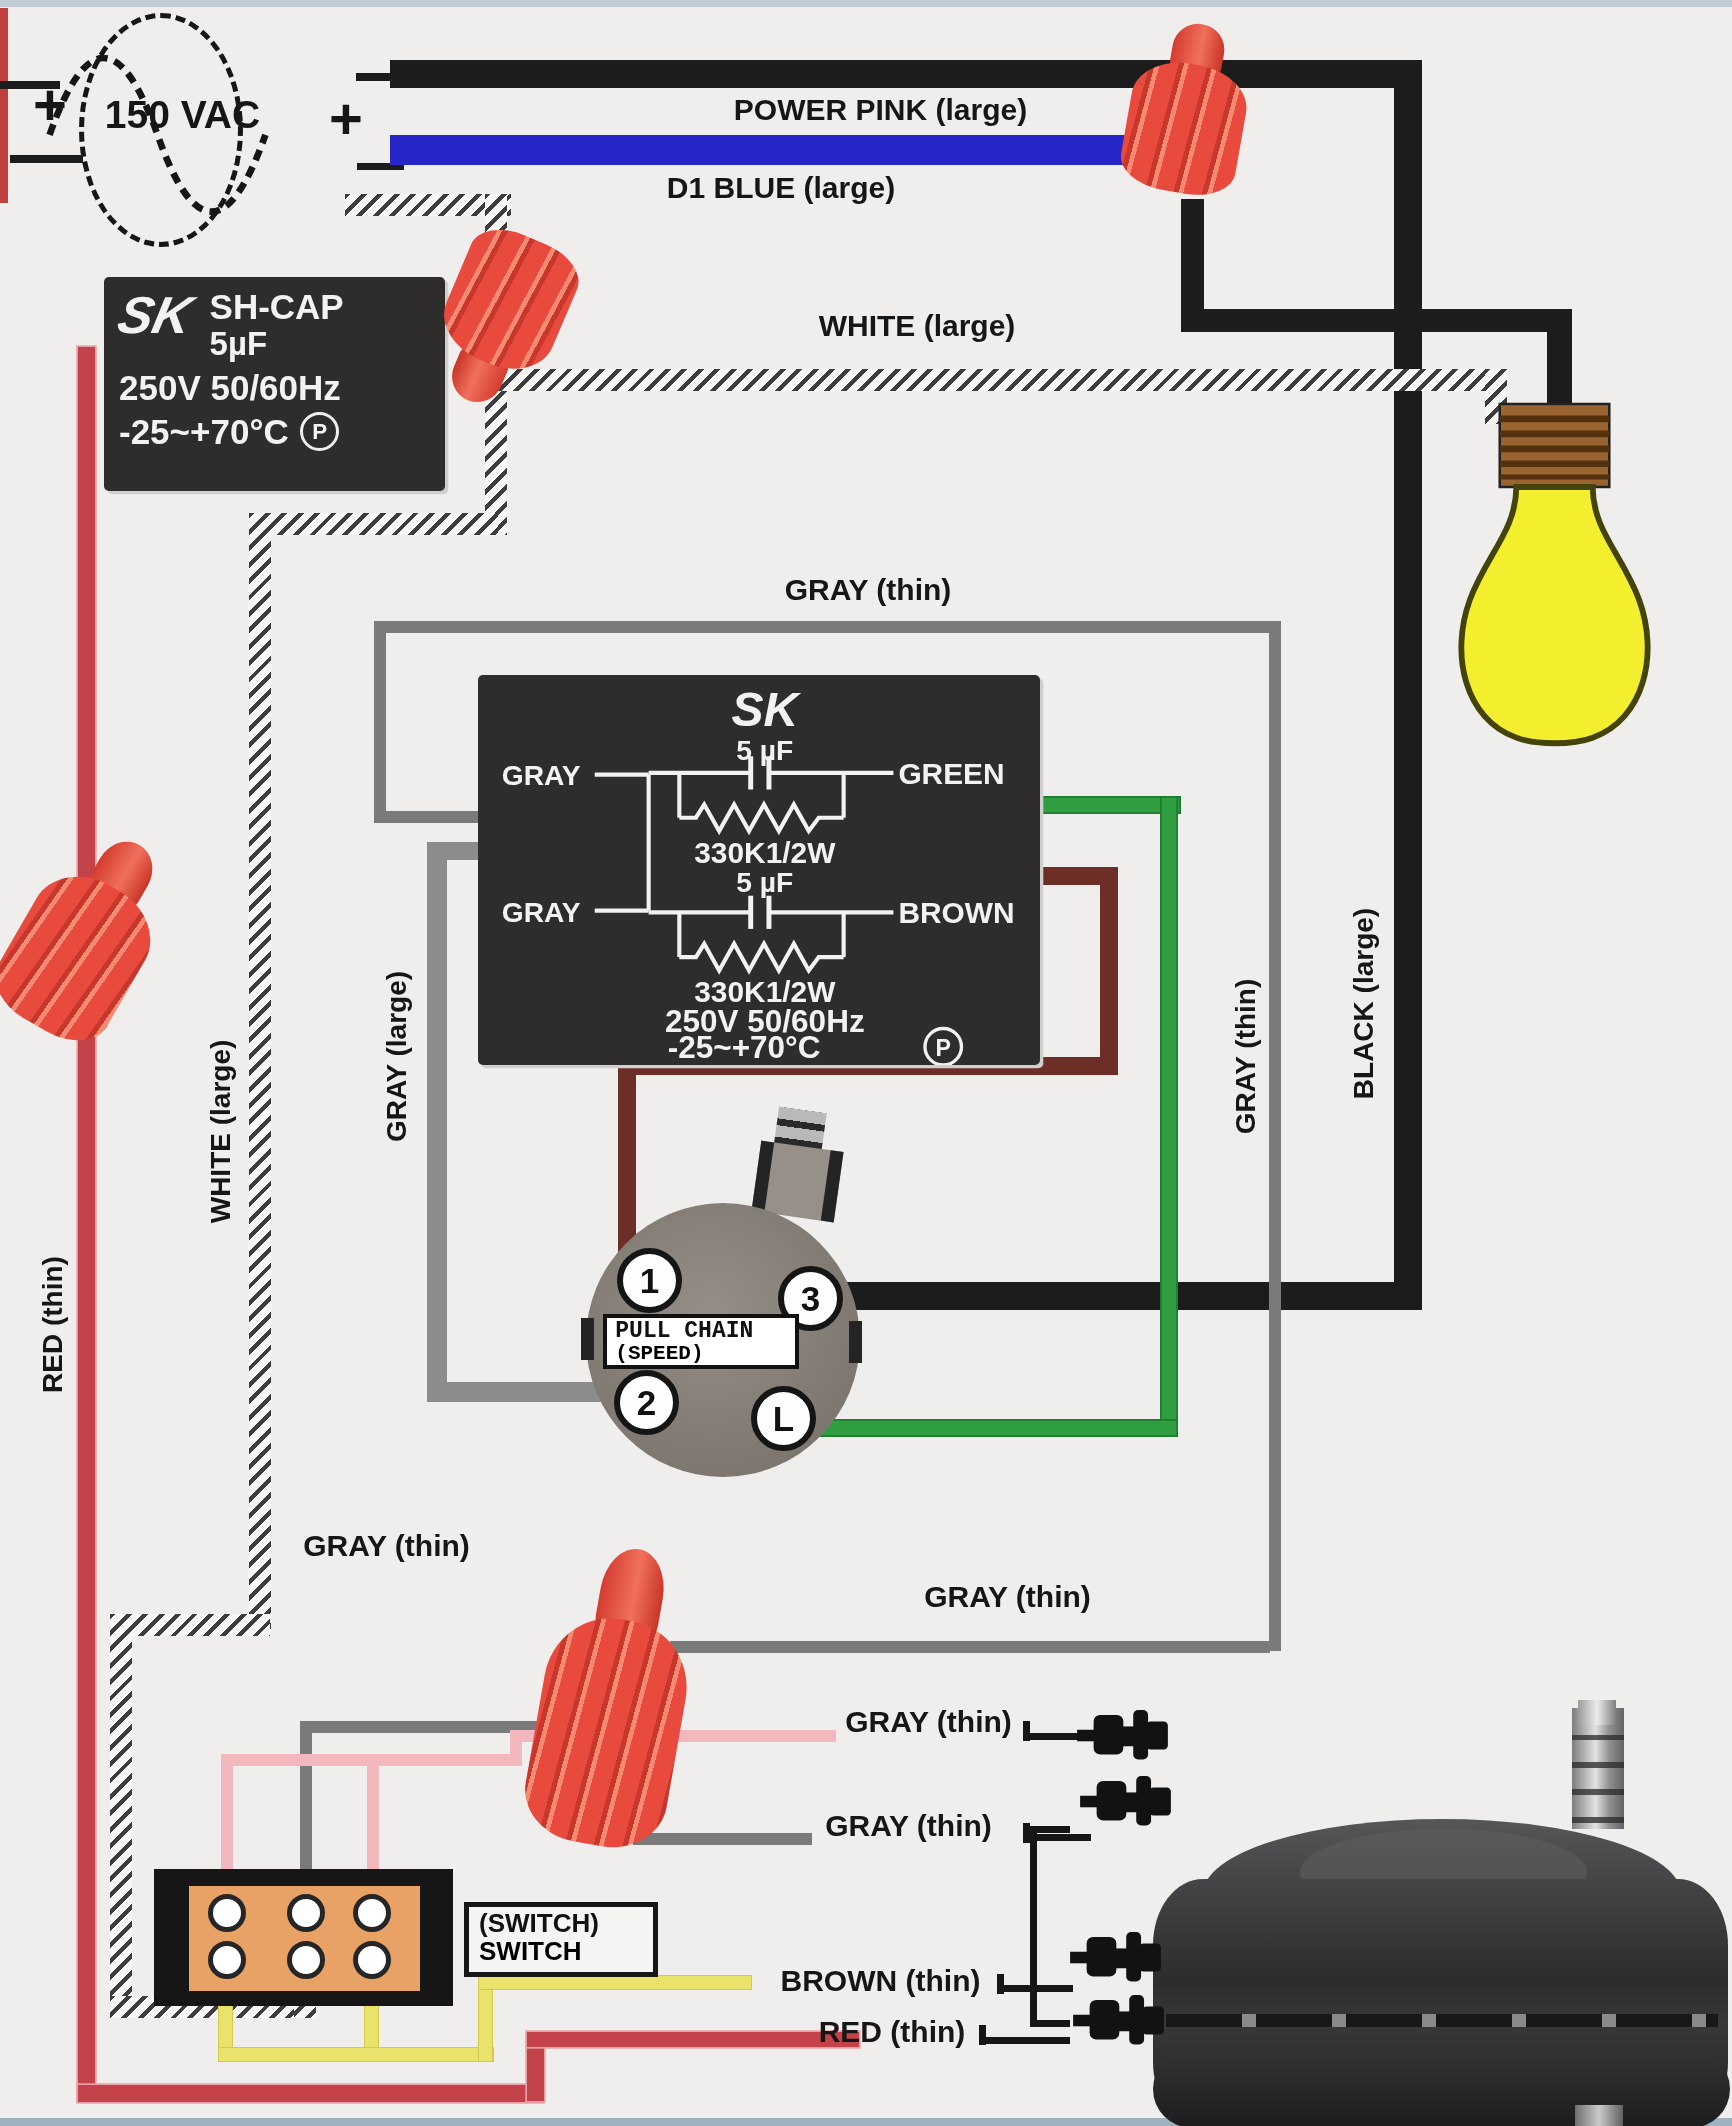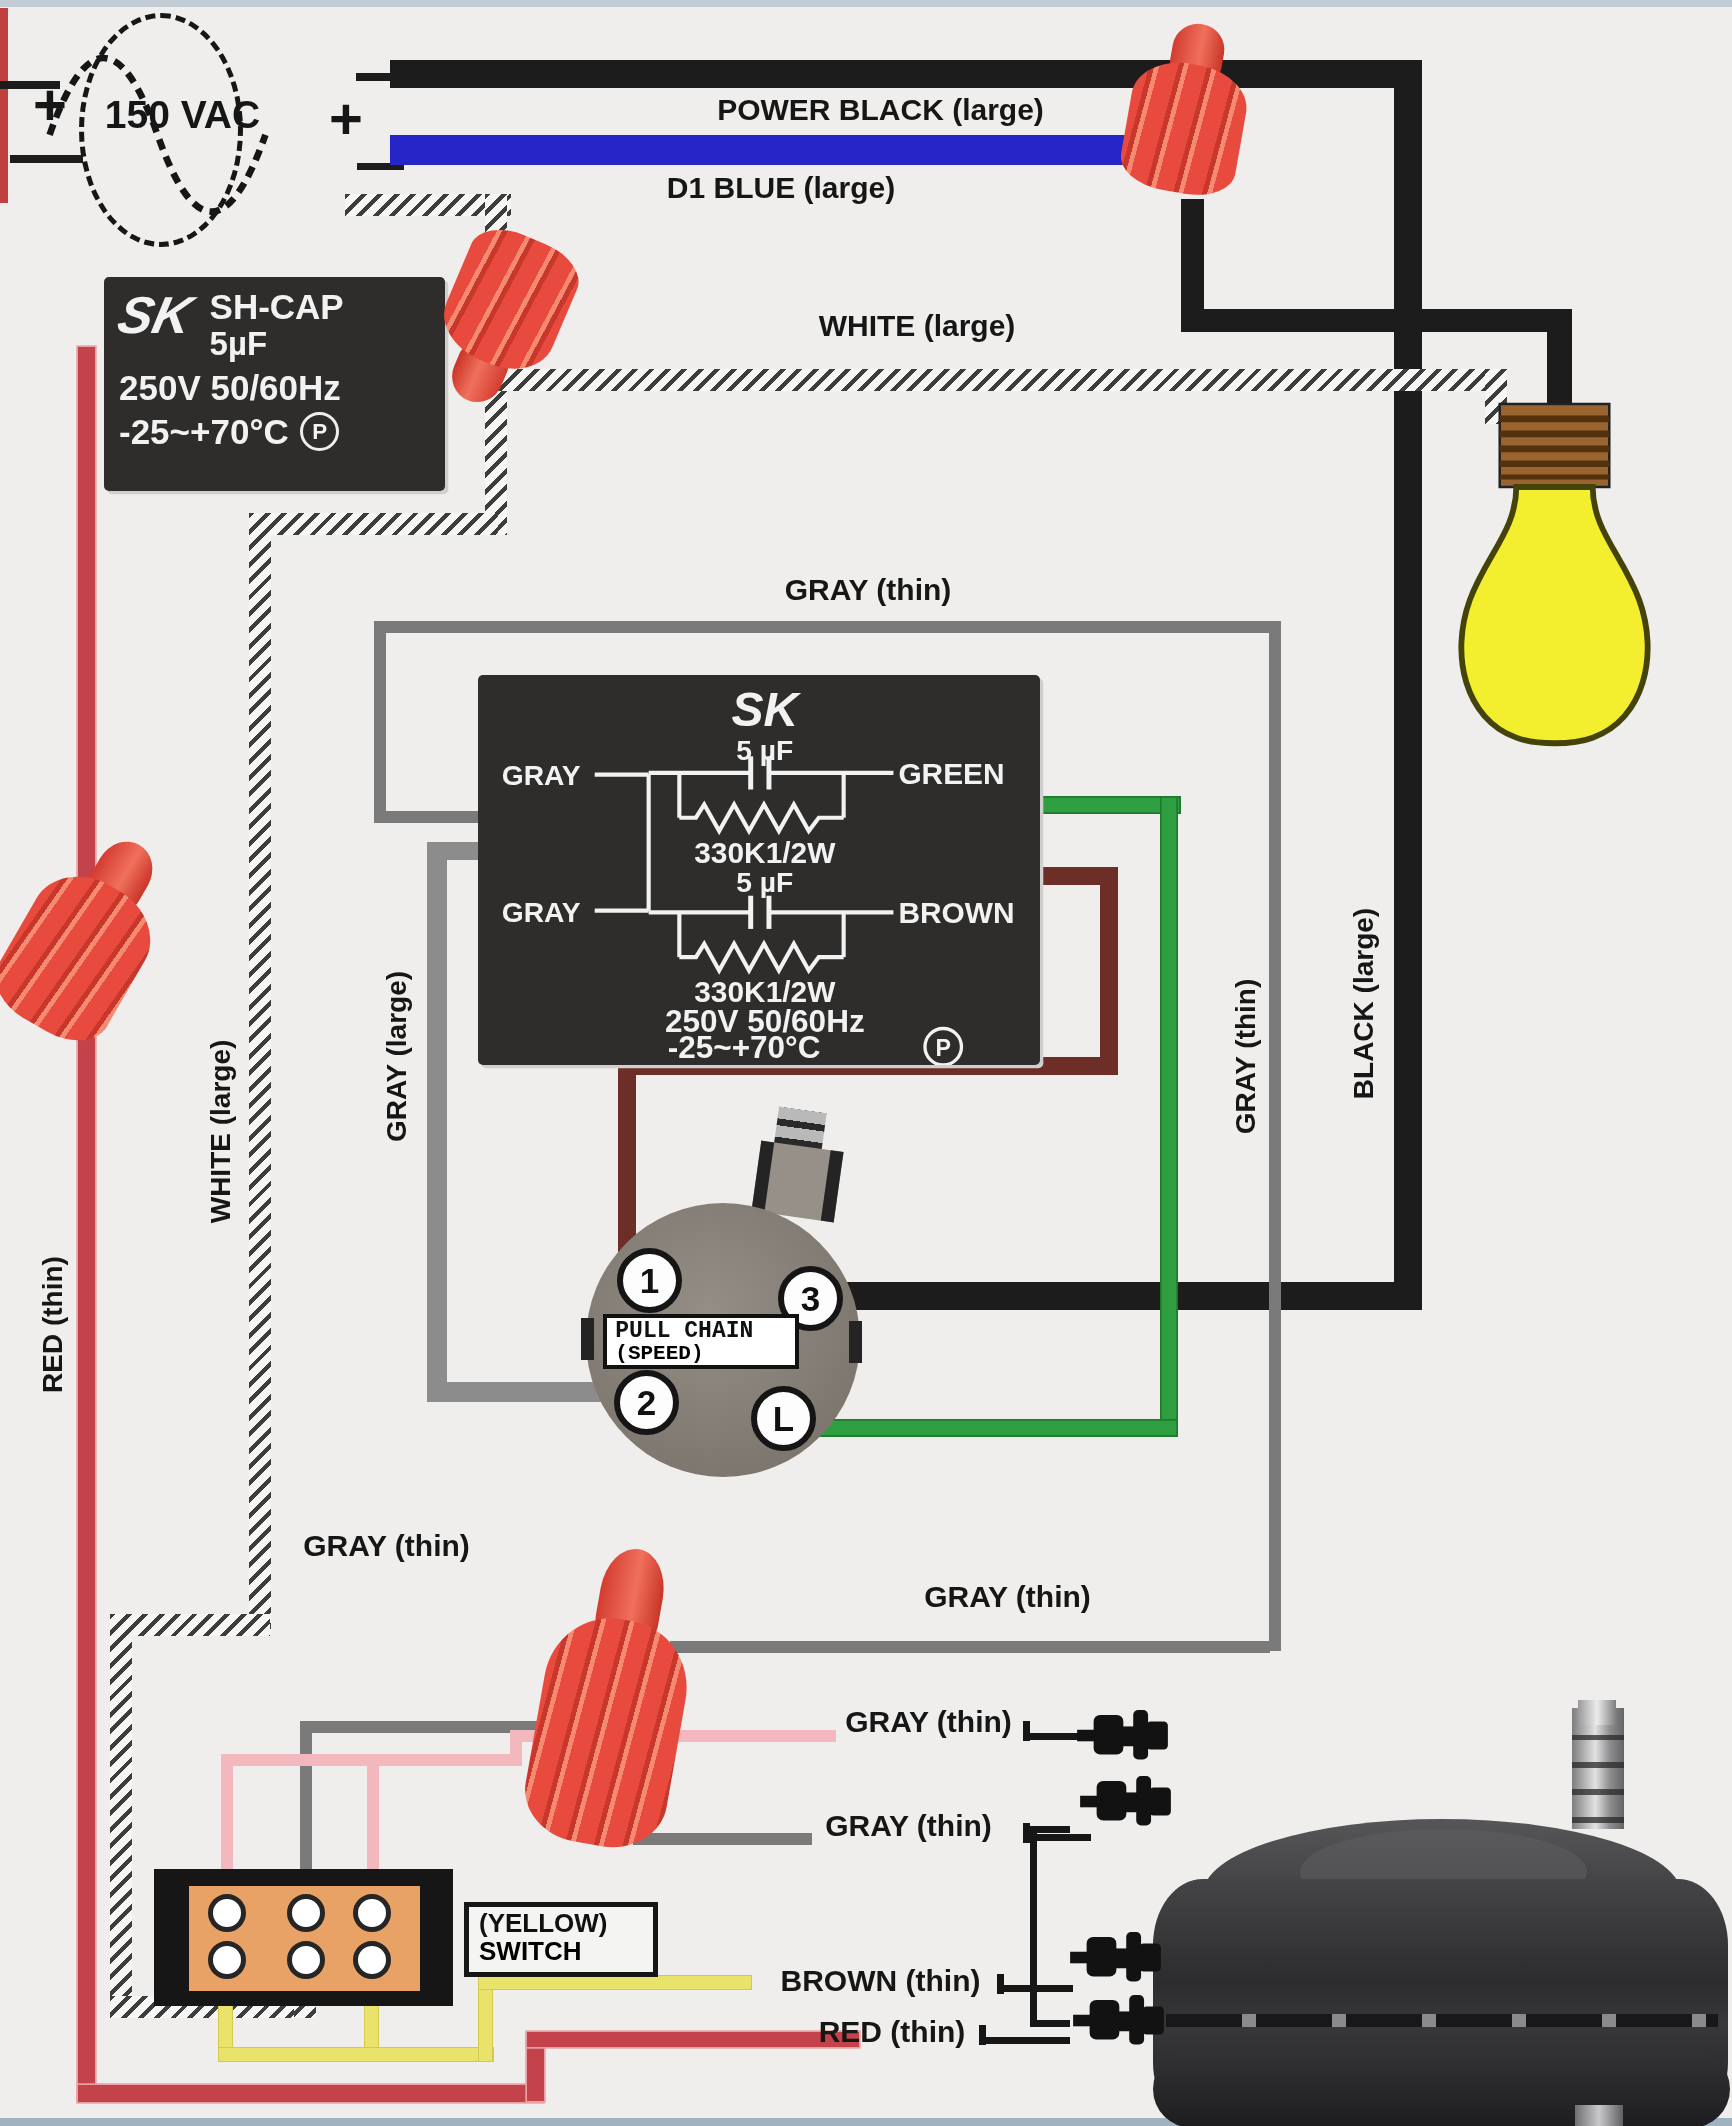--- a/index.html
+++ b/index.html
@@ -262,42 +262,42 @@
 
   <div style="position:absolute;left:154px;top:1869px;width:299px;height:137px;background:#161616;"></div>
   <div style="position:absolute;left:189px;top:1886px;width:231px;height:105px;background:#e8a266;"></div>
   <div class="rterm" style="left:208px;top:1894px;"></div>
   <div class="rterm" style="left:287px;top:1894px;"></div>
   <div class="rterm" style="left:353px;top:1894px;"></div>
   <div class="rterm" style="left:208px;top:1941px;"></div>
   <div class="rterm" style="left:287px;top:1941px;"></div>
   <div class="rterm" style="left:353px;top:1941px;"></div>
   <div style="position:absolute;left:464px;top:1902px;width:194px;height:75px;background:#f4f4f2;border:5px solid #161616;box-sizing:border-box;padding:3.3px 0 0 10px;">
-    <div style="font-size:26px;font-weight:bold;line-height:1.05;color:#111;">(YELLOW)</div>
+    <div style="font-size:26px;font-weight:bold;line-height:1.05;color:#111;">(SWITCH)</div>
     <div style="font-size:26px;font-weight:bold;line-height:1.05;color:#000000;">SWITCH</div>
   </div>
 
   <div class="nut" style="left:1130px;top:23px;width:116px;height:170px;transform:rotate(10deg);">
     <div class="tip"></div>
       <div class="bod"></div>
   </div>
   <div class="nut" style="left:444px;top:233px;width:115px;height:174px;transform:rotate(203deg);">
     <div class="tip"></div>
       <div class="bod"></div>
   </div>
   <div class="nut" style="left:25px;top:831px;width:125px;height:208px;transform:rotate(30deg);">
     <div class="tip"></div>
       <div class="bod"></div>
   </div>
   <div class="nut" style="left:542px;top:1547px;width:143px;height:299px;transform:rotate(10deg);">
     <div class="tip"></div>
       <div class="bod"></div>
   </div>
 
-  <div class="lbl" style="left:706px;top:93px;width:349px;">POWER BLACK (large)</div>
+  <div class="lbl" style="left:706px;top:93px;width:349px;">POWER PINK (large)</div>
   <div class="lbl" style="left:640px;top:171px;width:282px;">D1 BLUE (large)</div>
   <div class="lbl" style="left:788px;top:309px;width:258px;">WHITE (large)</div>
   <div class="lbl" style="left:760px;top:573px;width:216px;">GRAY (thin)</div>
   <div class="vlbl" style="left:1231px;top:987px;width:266px;height:33px;">BLACK (large)</div>
   <div class="vlbl" style="left:1130px;top:1040px;width:233px;height:33px;">GRAY (thin)</div>
   <div class="vlbl" style="left:281px;top:1040px;width:233px;height:33px;">GRAY (large)</div>
   <div class="vlbl" style="left:105px;top:1115px;width:233px;height:33px;">WHITE (large)</div>
   <div class="vlbl" style="left:-63px;top:1308px;width:233px;height:33px;">RED (thin)</div>
   <div class="lbl" style="left:287px;top:1529px;width:199px;">GRAY (thin)</div>
   <div class="lbl" style="left:901px;top:1580px;width:213px;">GRAY (thin)</div>

